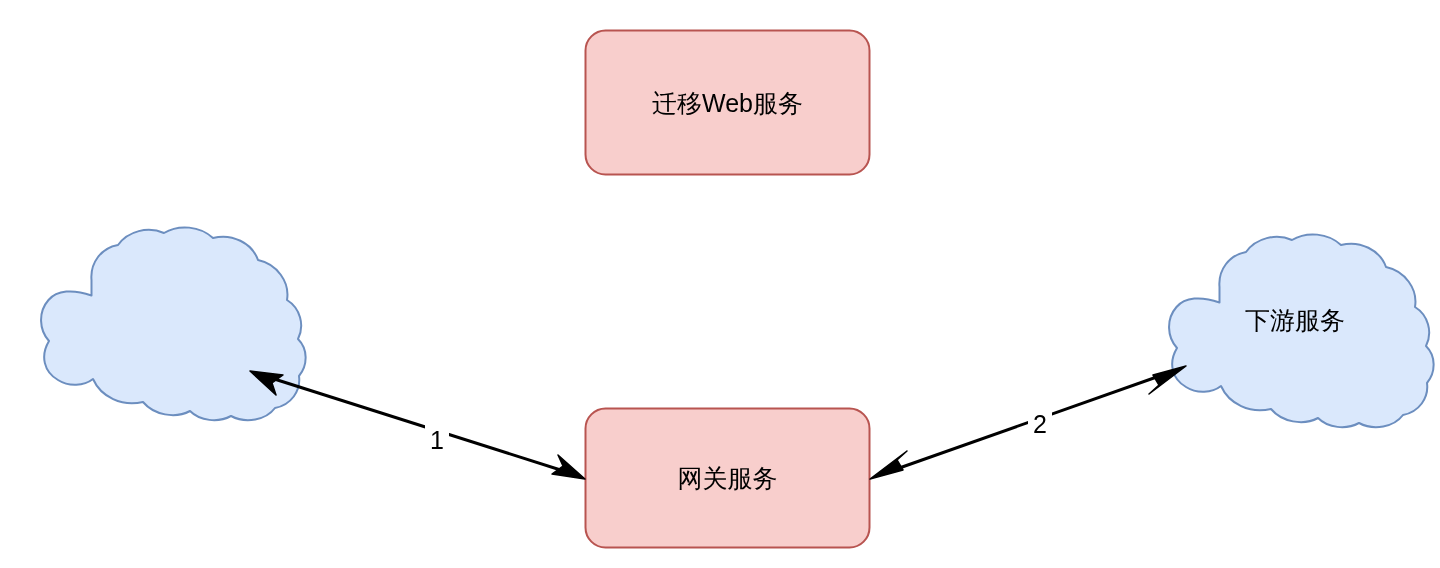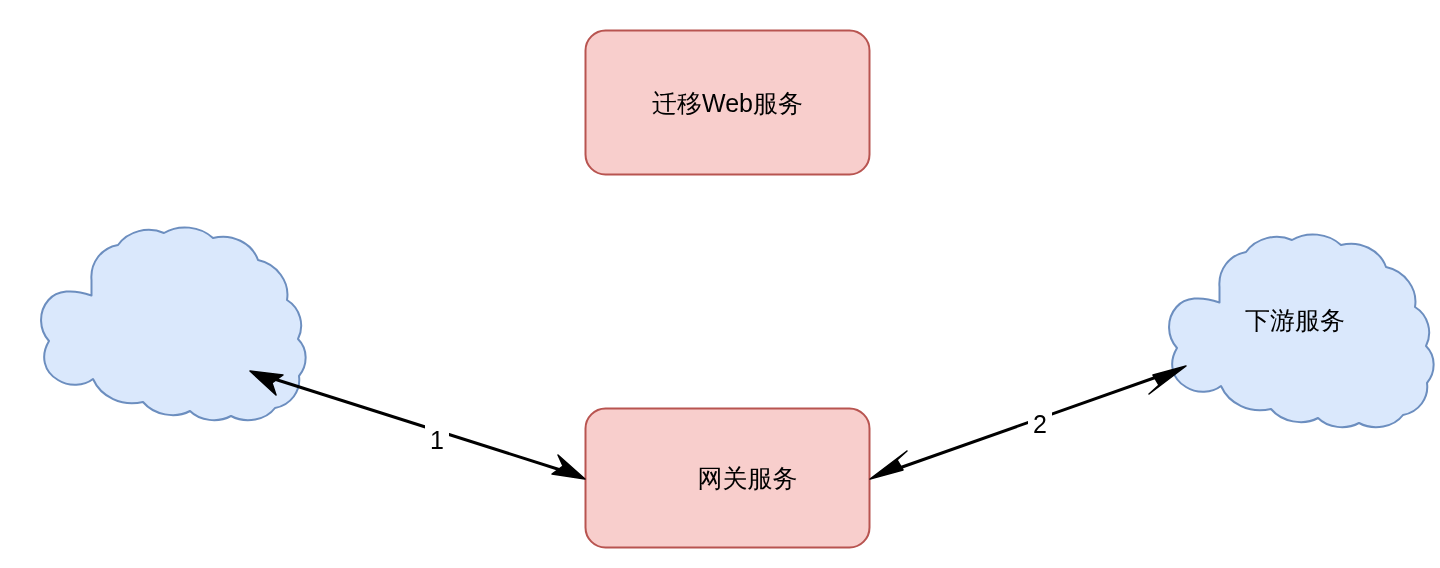--- a/index.html
+++ b/index.html
@@ -123,21 +123,21 @@
 
       <path d="M 1186 366 L 1153 375 L 1159 385 L 1149 394 Z" fill="#000000" stroke="#000000" stroke-width="1.5" stroke-linejoin="round"></path>
     </g>
   </svg>
 
   <div class="node-label" style="left:585px; top:30px; width:285px; height:145px;">迁移Web服务</div>
 
 
   <div class="node-label" style="left:1170px; top:245px; width:250px; height:150px;">下游服务</div>
 
-  <div class="node-label" style="left:585px; top:408px; width:285px; height:140px;margin-left:20px;">网关服务</div>
+  <div class="node-label" style="left:585px; top:408px; width:285px; height:140px;">网关服务</div>
 
   <div class="edge-label" style="left:425px; top:423px; width:24px; height:34px;">1</div>
 
   <div class="edge-label" style="left:1028px; top:407px; width:24px; height:34px;">2</div>
 
   <div class="hit" style="left:585px; top:30px; width:285px; height:145px;"></div>
   <div class="hit" style="left:40px; top:235px; width:255px; height:150px;"></div>
   <div class="hit" style="left:1168px; top:240px; width:255px; height:155px;"></div>
   <div class="hit" style="left:585px; top:408px; width:285px; height:140px;"></div>
 

